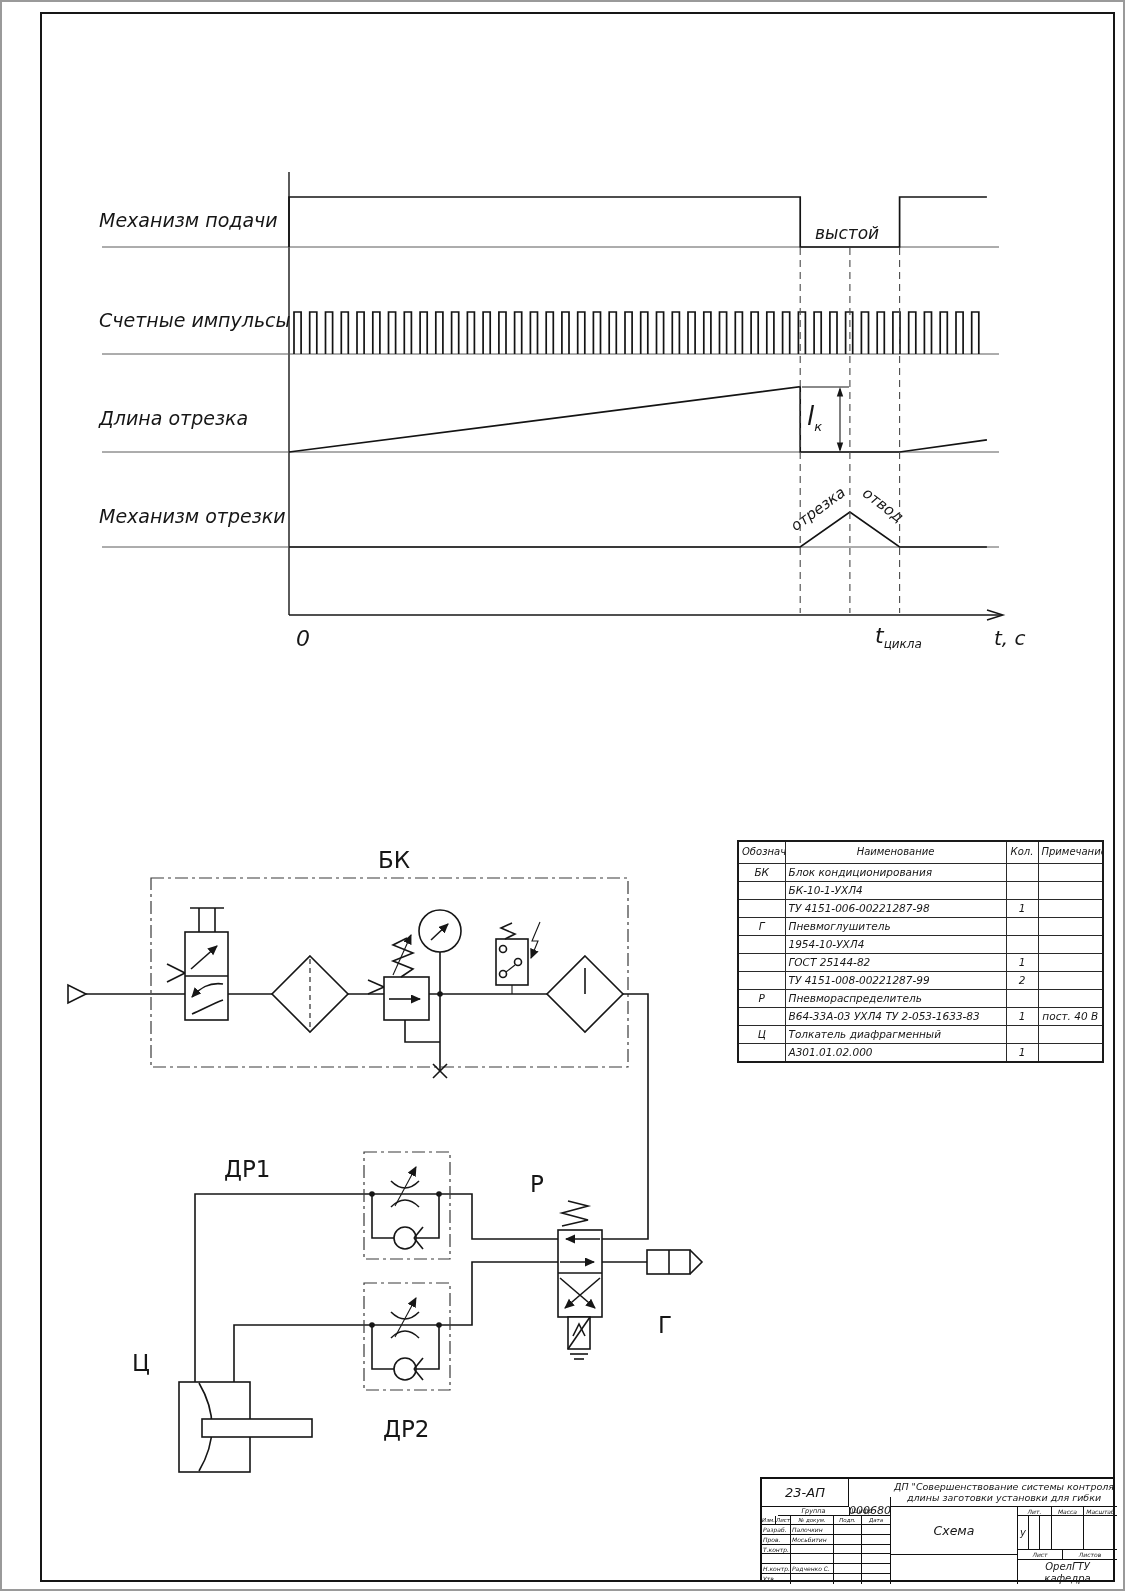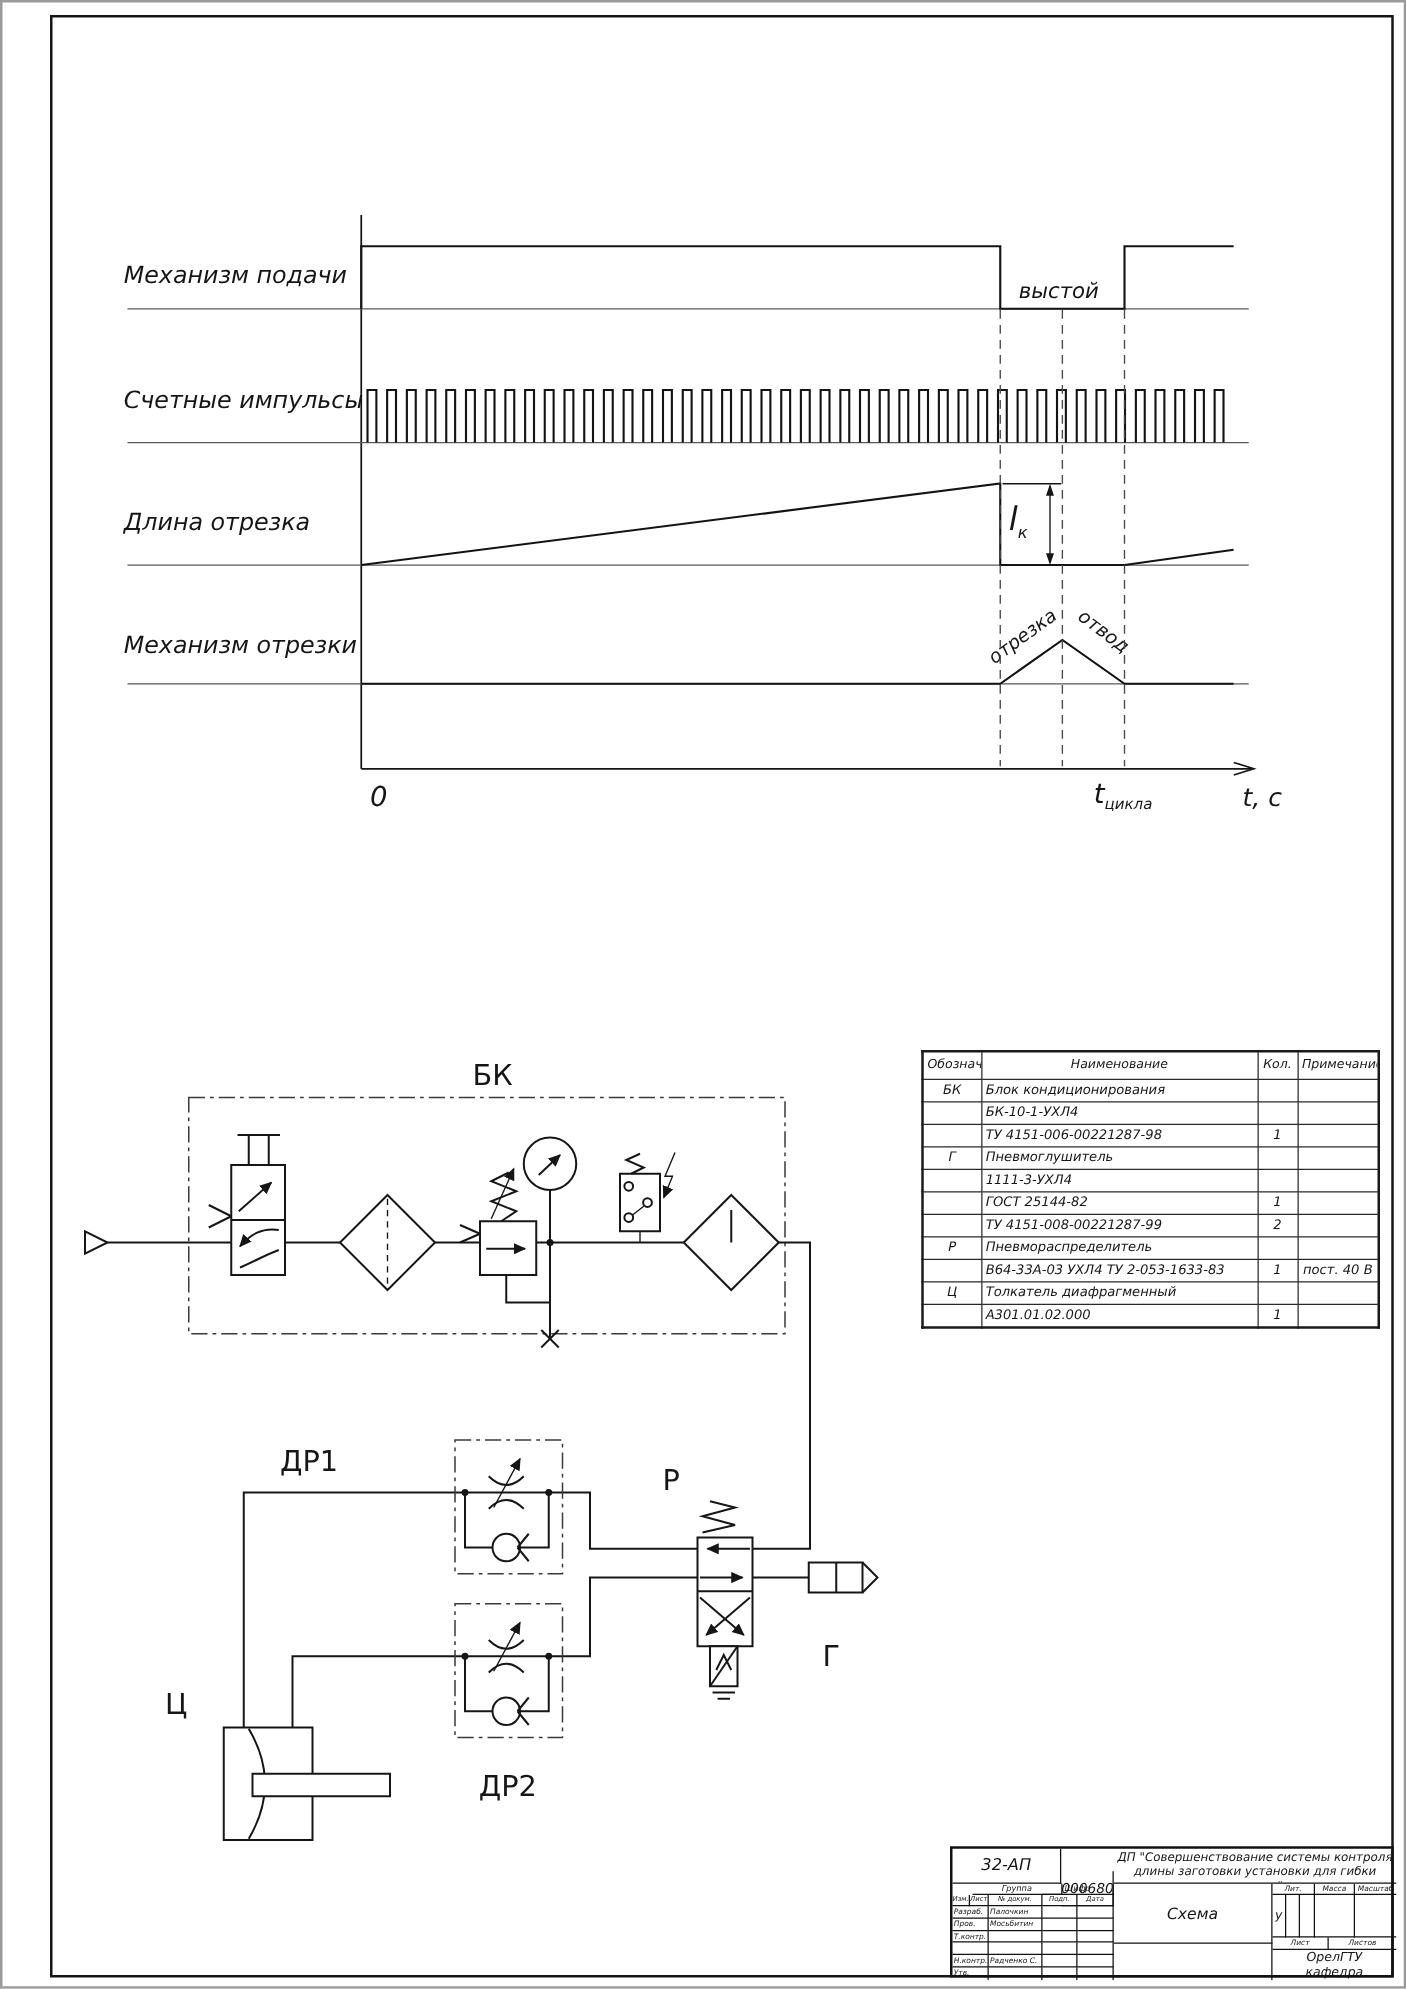--- a/index.html
+++ b/index.html
@@ -270,21 +270,21 @@
           <td class="c3"></td>
         </tr>
     <tr>
           <td class="c0">Г</td>
           <td>Пневмоглушитель</td>
           <td class="c2"></td>
           <td class="c3"></td>
         </tr>
     <tr>
           <td class="c0"></td>
-          <td>1111-3-УХЛ4</td>
+          <td>1954-10-УХЛ4</td>
           <td class="c2"></td>
           <td class="c3"></td>
         </tr>
     <tr>
           <td class="c0"></td>
           <td>ГОСТ 25144-82</td>
           <td class="c2">1</td>
           <td class="c3"></td>
         </tr>
     <tr>
@@ -314,21 +314,21 @@
     <tr>
           <td class="c0"></td>
           <td>А301.01.02.000</td>
           <td class="c2">1</td>
           <td class="c3"></td>
         </tr>
   </tbody>
     </table>
 
   <div id="tb">
-    <div class="cell" style="left:0;top:0;width:87px;height:28px;font-size:13px;line-height:28px;">32-АП</div>
+    <div class="cell" style="left:0;top:0;width:87px;height:28px;font-size:13px;line-height:28px;">23-АП</div>
     <div class="cell" style="left:87px;top:0;width:42px;height:28px;font-size:11px;line-height:28px;margin-top:18px;">000680</div>
     <div class="cell noR" style="left:129px;top:0;width:226px;height:28px;font-size:9.5px;line-height:1.2;padding-top:2px;white-space:normal;">ДП "Совершенствование системы контроля длины заготовки установки для гибки прутков"</div>
 
     <div class="cell" style="left:0;top:28px;width:72px;height:9px;font-size:6.5px;line-height:9px;margin-left:16px;">Группа</div>
     <div class="cell" style="left:72px;top:28px;width:57px;height:9px;font-size:6.5px;line-height:9px;">Шифр</div>
     <div class="cell" style="left:0;top:37px;width:14px;height:9px;font-size:5.5px;line-height:9px;">Изм.</div>
     <div class="cell" style="left:14px;top:37px;width:15px;height:9px;font-size:5.5px;line-height:9px;">Лист</div>
     <div class="cell" style="left:29px;top:37px;width:43px;height:9px;font-size:5.5px;line-height:9px;">№ докум.</div>
     <div class="cell" style="left:72px;top:37px;width:28px;height:9px;font-size:5.5px;line-height:9px;">Подп.</div>
     <div class="cell" style="left:100px;top:37px;width:29px;height:9px;font-size:5.5px;line-height:9px;">Дата</div>

